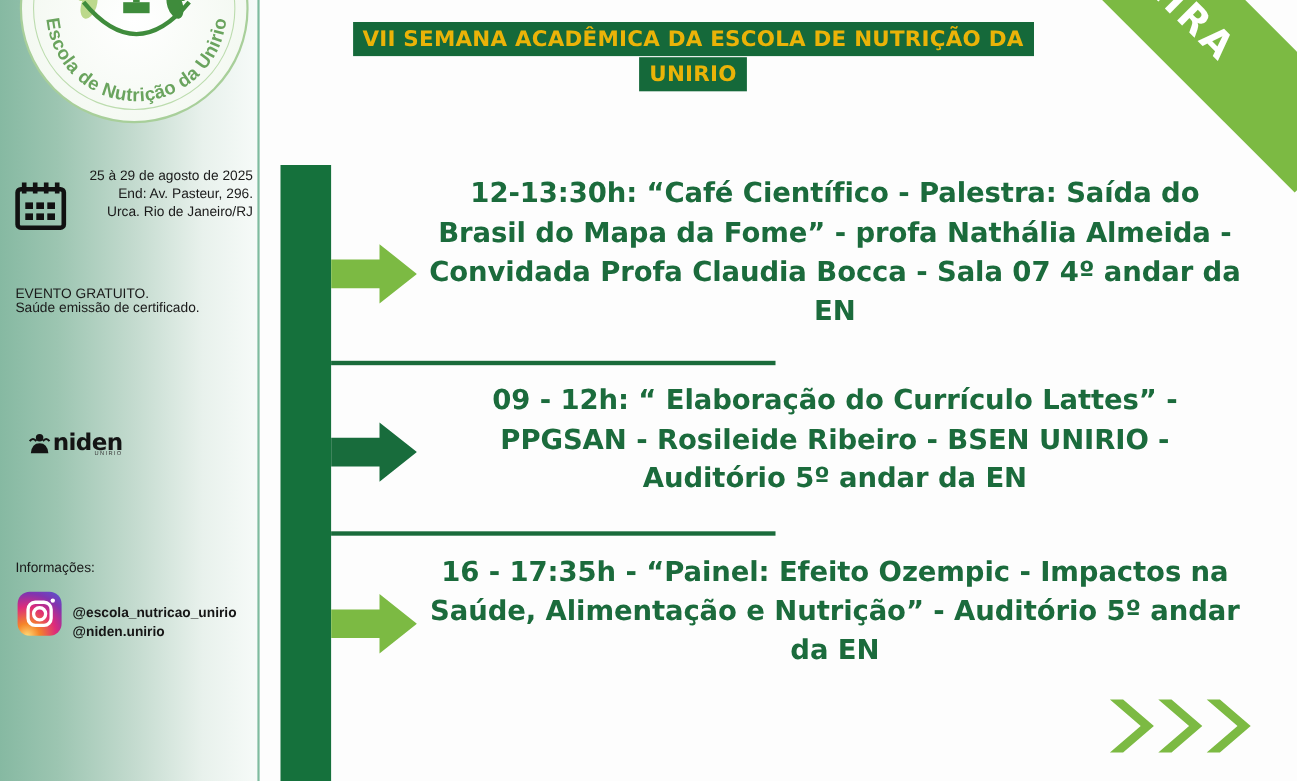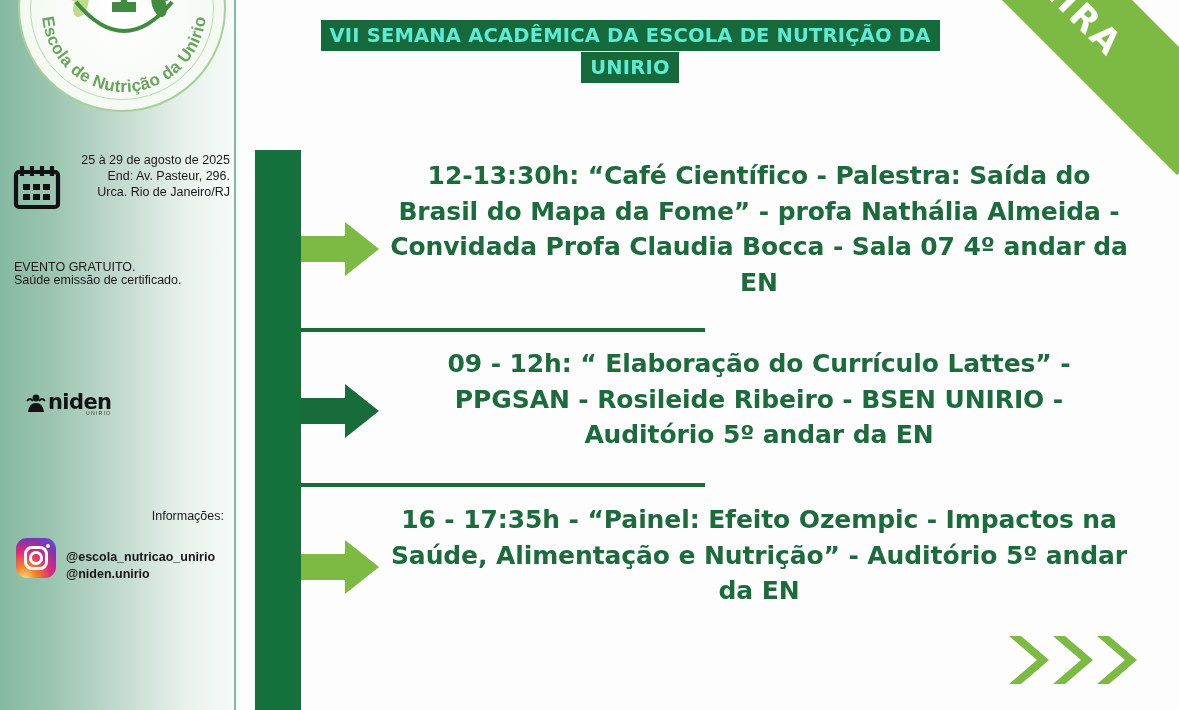--- a/index.html
+++ b/index.html
@@ -78,21 +78,21 @@
     position: absolute;
     left: 14px;
     width: 210px;
     font-size: 12.5px;
     line-height: 1.34;
     color: #1a1a1a;
   }
   .st-gratuito { top: 240px; margin-top: 19px; }
   .st-cert     { top: 272px; }
   .st-org      { top: 330px; }
-  .st-info     { top: 508px; text-align: right; }
+  .st-info     { top: 508px; }
 
   
   .niden {
     position: absolute;
     left: 26px; top: 390px;
     width: 110px; height: 30px;
   }
   .niden-word {
     position: absolute;
     left: 22px; top: 0px;
@@ -155,21 +155,21 @@
   
   .title-wrap {
     position: absolute;
     left: 300px; top: 20px;
     width: 660px;
     text-align: center;
   }
   .title-line {
     display: inline;
     background: #15693a;
-    color: #5eead4;
+    color: #eab308;
     font-family: "DejaVu Sans", sans-serif;
     font-weight: 700;
     font-size: 19.5px;
     letter-spacing: 0.2px;
     line-height: 1.62;
     padding: 4px 9px;
     box-decoration-break: clone;
     -webkit-box-decoration-break: clone;
   }
   .date-big {

